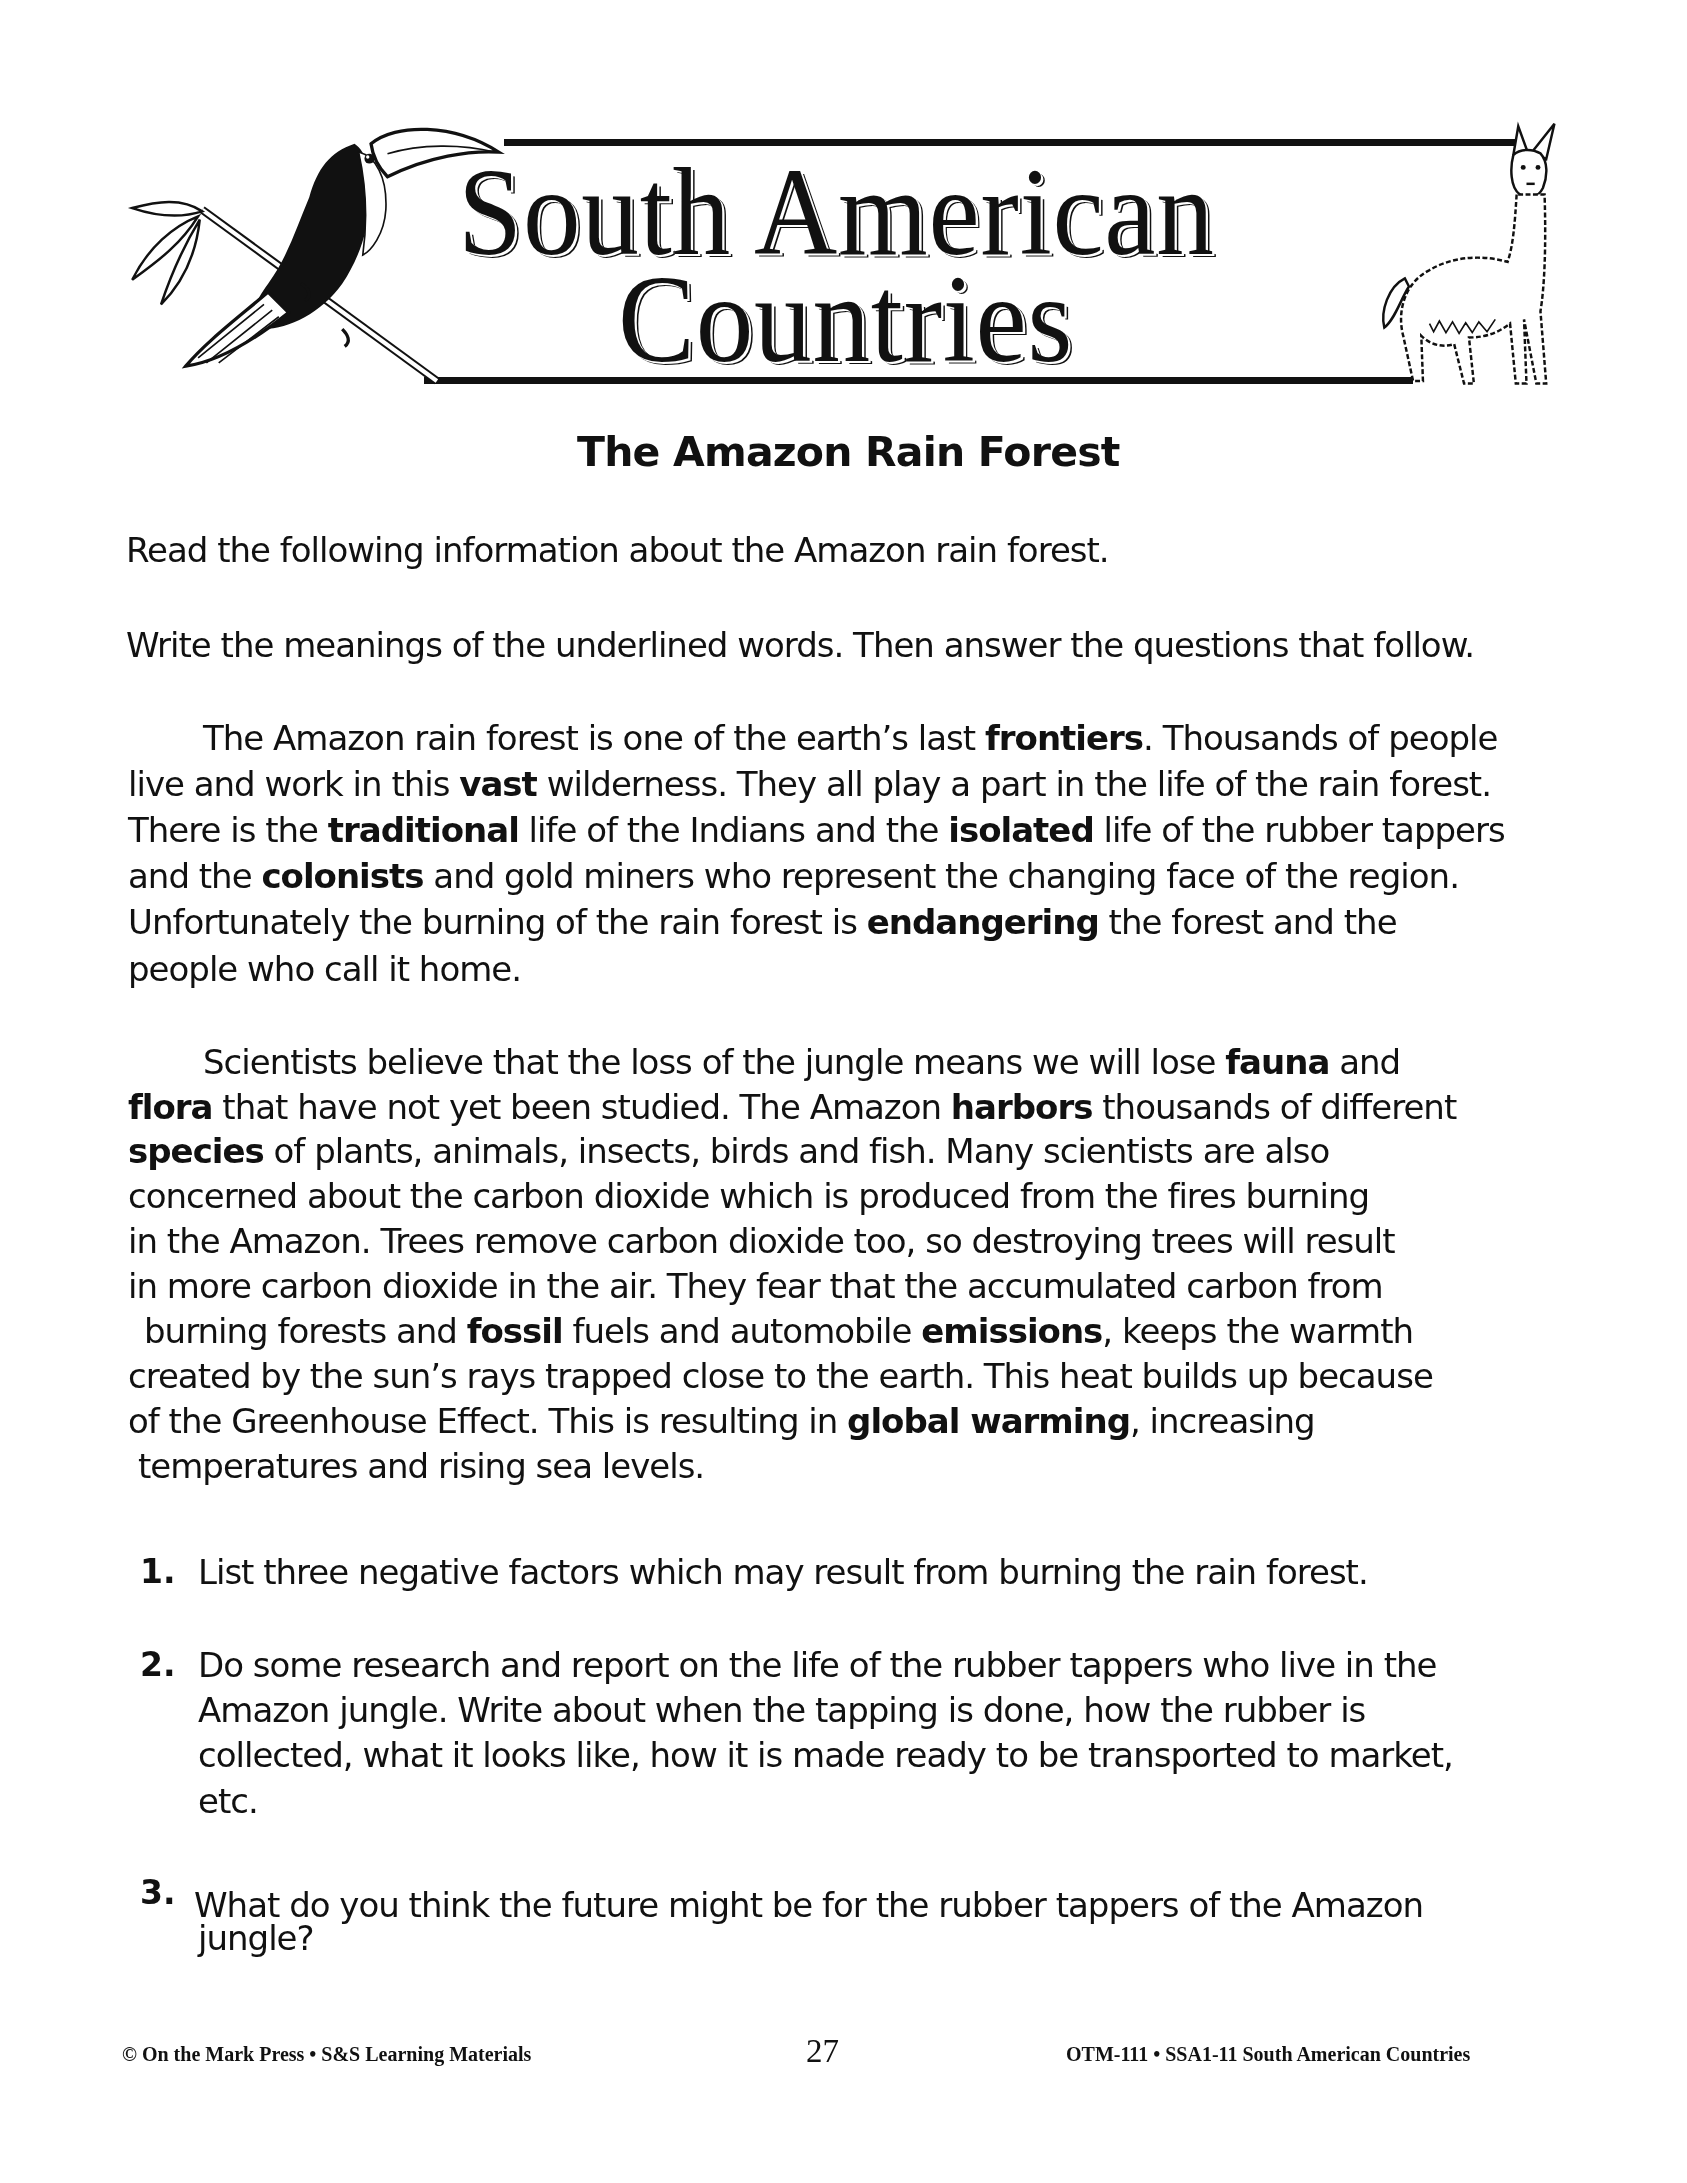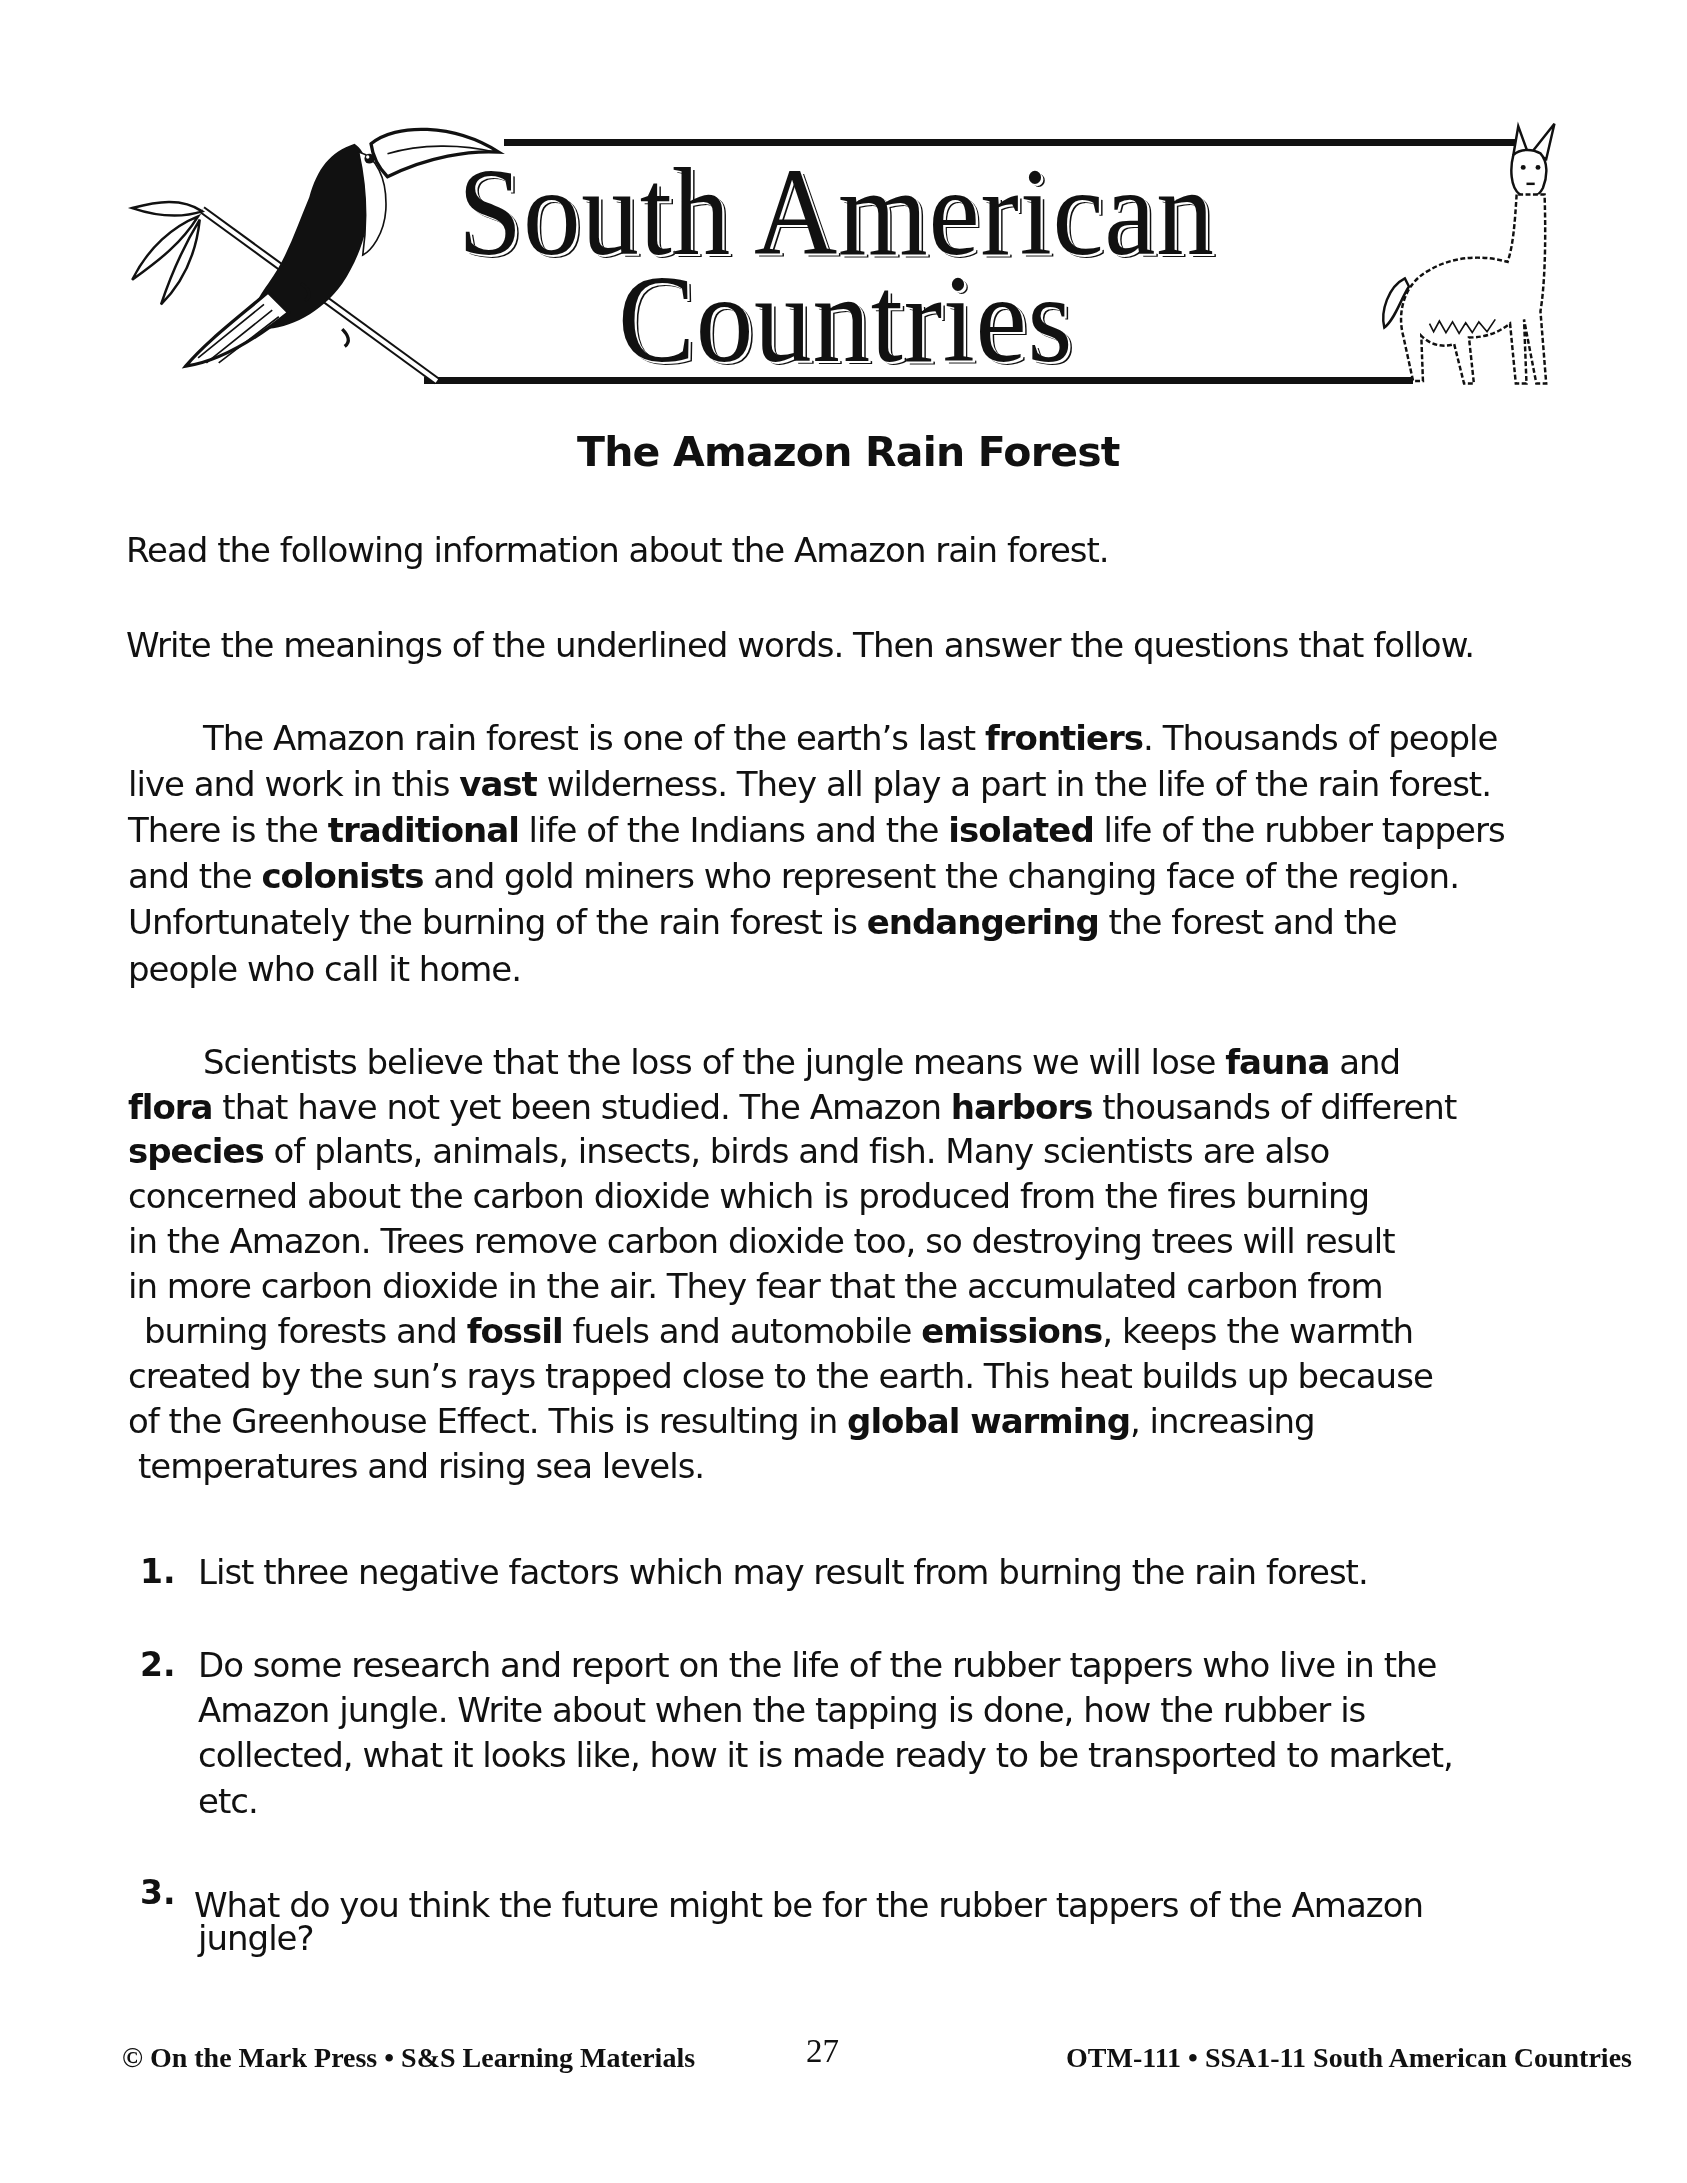--- a/index.html
+++ b/index.html
@@ -9,21 +9,21 @@
     .banner-title {
       position: absolute; font-family: "Liberation Serif", "DejaVu Serif", serif;
       color: #111; white-space: nowrap; line-height: 1; letter-spacing: 0.8px;
       text-shadow: 2.5px 1.6px 0 #fff, 4.1px 2.5px 0 #111;
     }
     .sans { font-family: "DejaVu Sans", "Liberation Sans", sans-serif; }
     .subtitle { font-size: 41px; font-weight: bold; letter-spacing: -0.8px; white-space: nowrap; }
     .line { position: absolute; font-size: 34px; white-space: nowrap; letter-spacing: -1px; line-height: 1; transform-origin: left bottom; }
     .line b { font-weight: bold; }
     .num { position: absolute; font-size: 33px; font-weight: bold; line-height: 1; }
-    .footer { position: absolute; font-family: "Liberation Serif", serif; font-weight: bold; font-size: 28px; white-space: nowrap; line-height: 1; }
+    .footer { position: absolute; font-family: "Liberation Serif", serif; font-weight: bold; font-size: 20px; white-space: nowrap; line-height: 1; }
     .pagenum { position: absolute; font-family: "Liberation Serif", serif; font-size: 33px; line-height: 1; }
     svg { position: absolute; overflow: visible; }
   </style>
 </head>
 <body>
 
 <div>
   <div class="rule" style="left:504px; top:139px; width:1015px;"></div>
   <div class="rule" style="left:424px; top:377px; width:989px;"></div>
 

